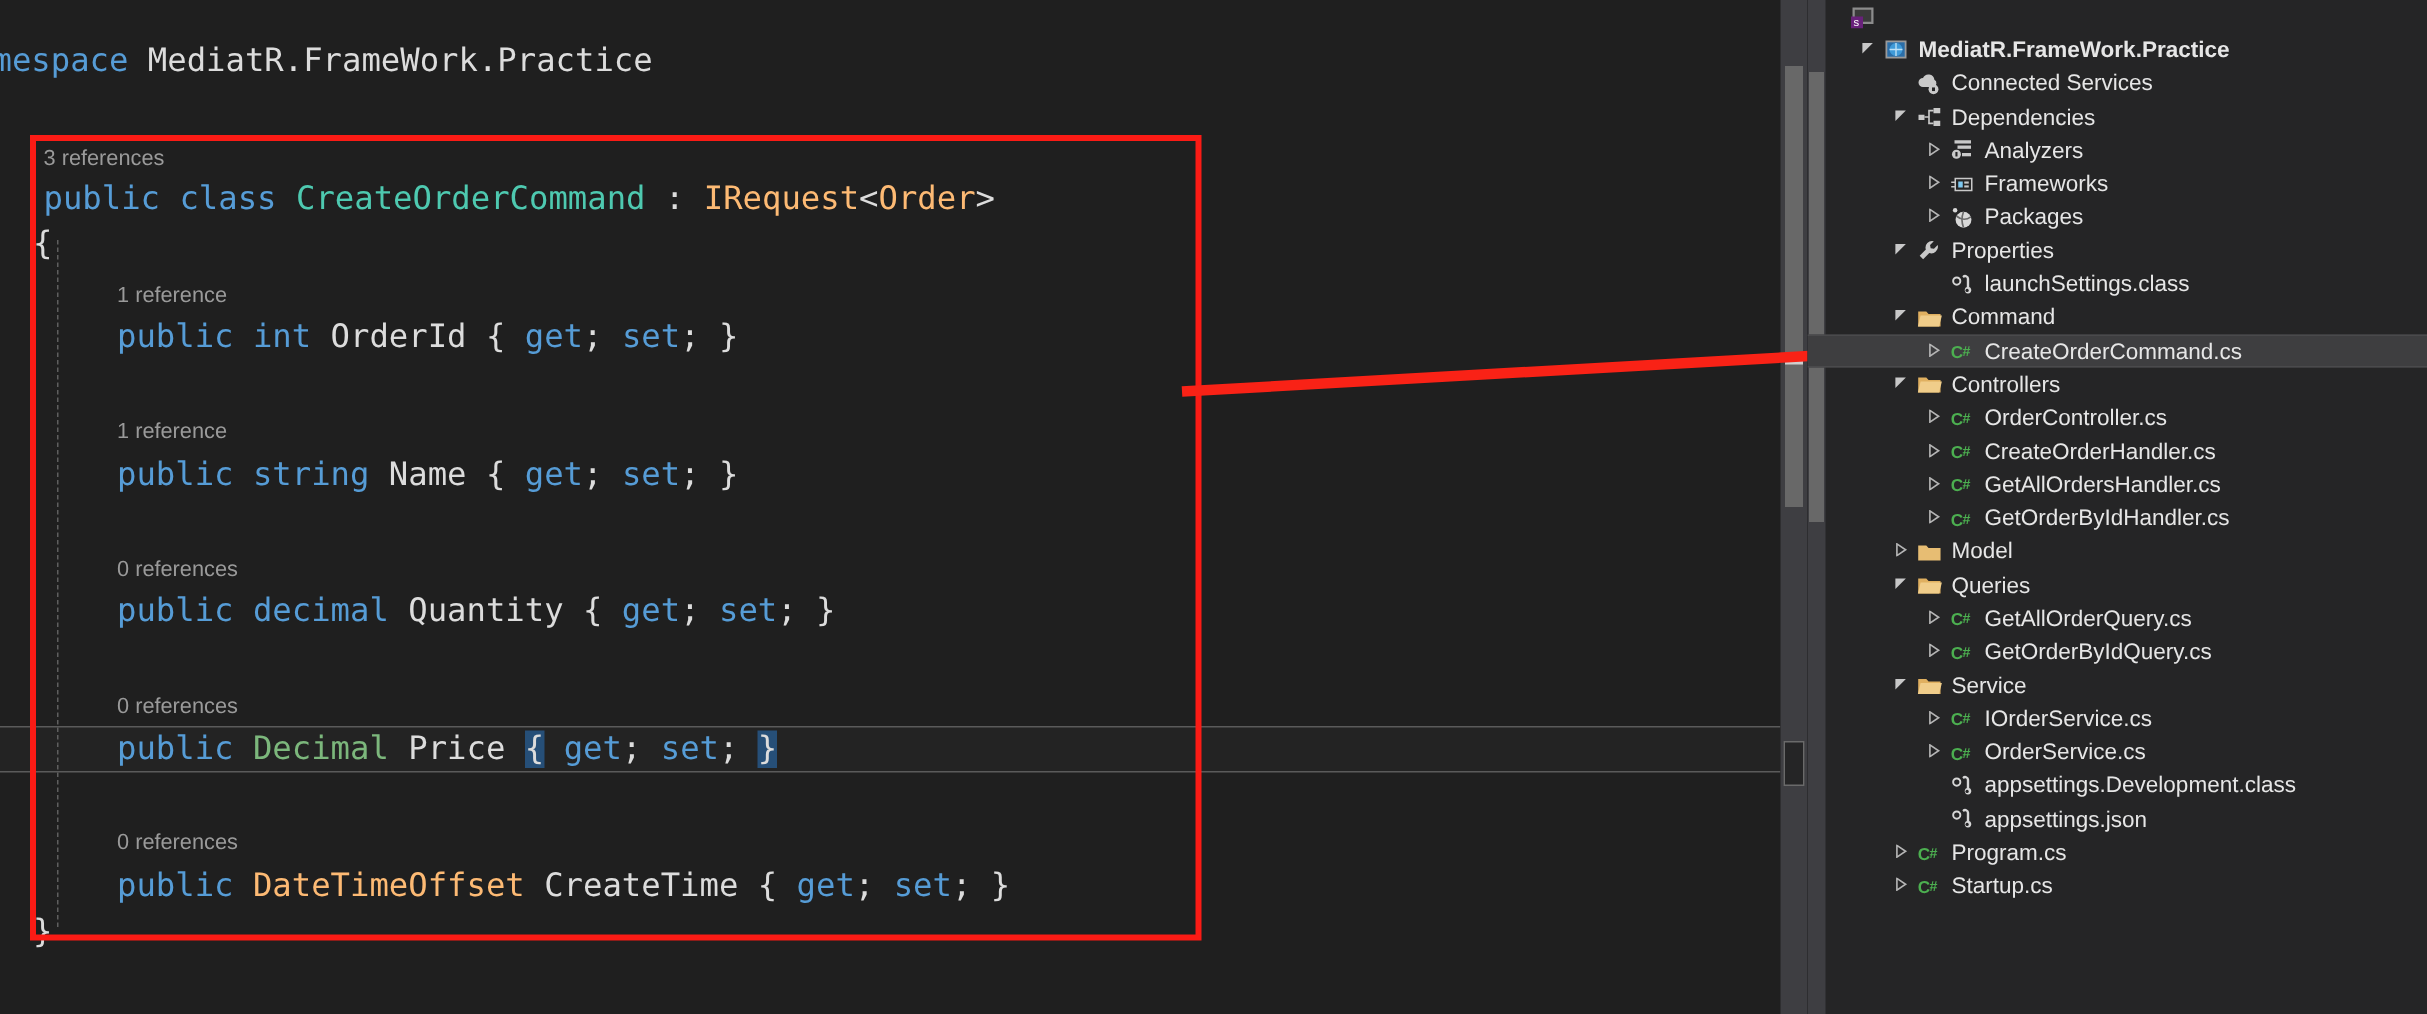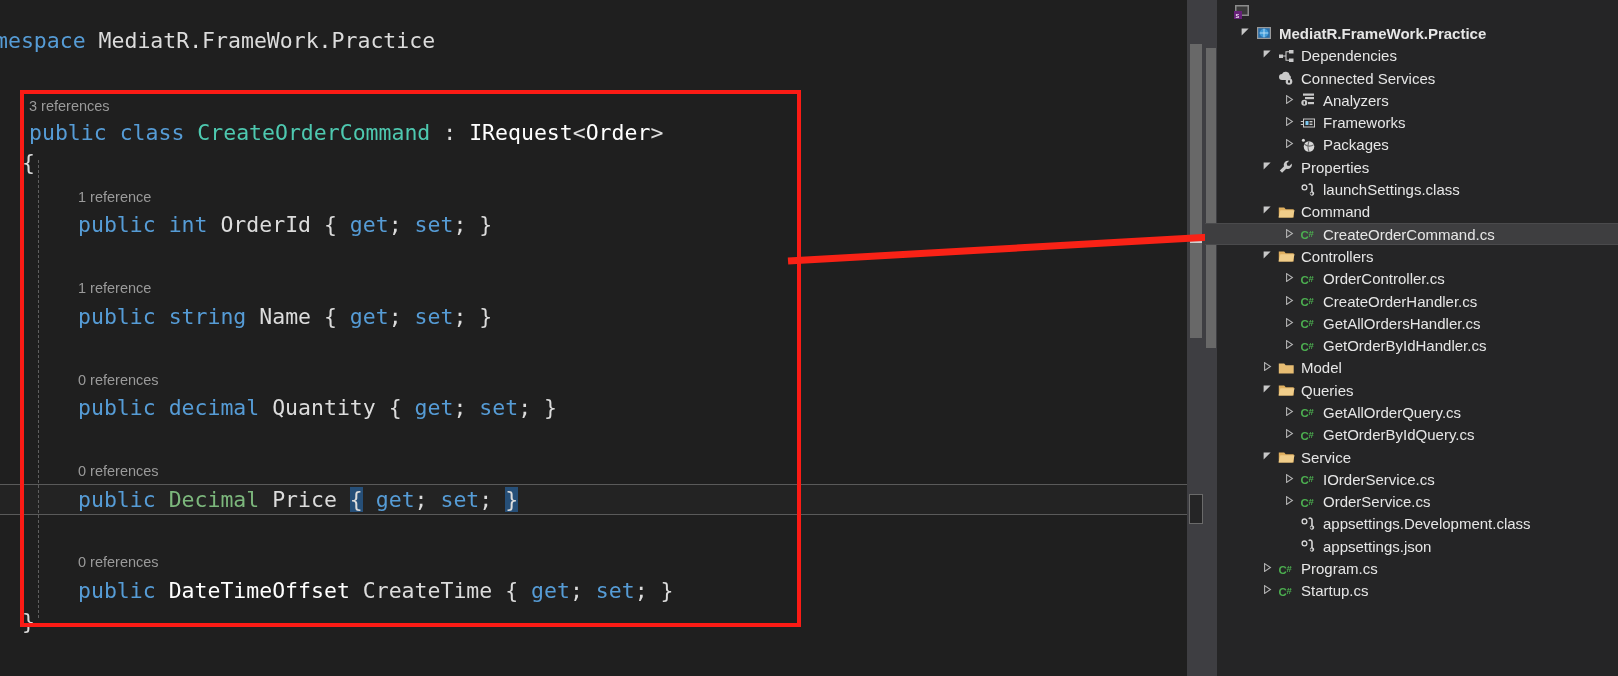--- a/index.html
+++ b/index.html
@@ -45,21 +45,21 @@
     font-family: "Liberation Sans", sans-serif;
     font-size: 14.5px;
     color: #9a9a9a;
     line-height: 18px;
     height: 18px;
     white-space: pre;
   }
   .kw   { color: #569cd6; }
   .type { color: #4ec9b0; }
   .type2{ color: #7cb77c; }
-  .iface{ color: #ffffff; }
+  .iface{ color: #fdba74; }
   .plain{ color: #dcdcdc; }
   .acc  { color: #569cd6; }
   .brace-hl { background: #264f78; color: #dcdcdc; }
 
   
   #currentline {
     position: absolute;
     left: 0;
     top: 484px;
     width: 1187px;
@@ -245,43 +245,43 @@
           <svg width="17" height="16" viewBox="0 0 17 16">
             <rect x="1" y="2" width="14" height="12" fill="#9a9a9a"></rect>
             <rect x="2.2" y="3.2" width="11.6" height="9.6" fill="#2b6ea8"></rect>
             <circle cx="8" cy="8" r="4.3" fill="#3f9ad8"></circle>
             <path d="M3.7 8 H12.3 M8 3.7 V12.3" fill="none" stroke="#bfe2f7" stroke-width="0.9"></path>
           </svg>
         </span>
         <span class="tlabel bold">MediatR.FrameWork.Practice</span>
       </div>
       <div class="tree-row" style="padding-left: 54px;">
+        <span class="twisty none"></span>
+        <span class="ti">
+          <svg width="17" height="16" viewBox="0 0 17 16">
+            <path d="M4 10 a3 3 0 0 1 0-6 a4 4 0 0 1 7.6 1.2 a2.6 2.6 0 0 1 -0.6 4.8 Z" fill="#c9c9c9"></path>
+            <circle cx="11" cy="11.5" r="3.3" fill="#c9c9c9"></circle>
+            <rect x="10" y="10.3" width="2" height="2.4" fill="#252526"></rect>
+          </svg>
+        </span>
+        <span class="tlabel">Connected Services</span>
+      </div>
+      <div class="tree-row" style="padding-left: 54px;">
         <span class="twisty open"><svg width="9" height="9" viewBox="0 0 9 9">
             <path d="M0.6 0.6 L7.6 0.6 L0.6 7.6 Z" fill="#c8c8c8"></path>
           </svg></span>
         <span class="ti">
           <svg width="17" height="16" viewBox="0 0 17 16">
             <rect x="1" y="6.5" width="4" height="3.5" fill="#c9c9c9"></rect>
             <rect x="11" y="2" width="4.5" height="3.5" fill="#c9c9c9"></rect>
             <rect x="11" y="10.5" width="4.5" height="3.5" fill="#c9c9c9"></rect>
             <path d="M5 8 H8 V3.7 H11 M8 8 V12.2 H11" fill="none" stroke="#c9c9c9" stroke-width="1.1"></path>
           </svg>
         </span>
         <span class="tlabel">Dependencies</span>
-      </div>
-      <div class="tree-row" style="padding-left: 54px;">
-        <span class="twisty none"></span>
-        <span class="ti">
-          <svg width="17" height="16" viewBox="0 0 17 16">
-            <path d="M4 10 a3 3 0 0 1 0-6 a4 4 0 0 1 7.6 1.2 a2.6 2.6 0 0 1 -0.6 4.8 Z" fill="#c9c9c9"></path>
-            <circle cx="11" cy="11.5" r="3.3" fill="#c9c9c9"></circle>
-            <rect x="10" y="10.3" width="2" height="2.4" fill="#252526"></rect>
-          </svg>
-        </span>
-        <span class="tlabel">Connected Services</span>
       </div>
       <div class="tree-row" style="padding-left: 76px;">
         <span class="twisty "><svg width="9" height="9" viewBox="0 0 9 9">
             <path d="M1.6 0.6 L7.4 4.5 L1.6 8.4 Z" fill="none" stroke="#b4b4b4" stroke-width="1.1"></path>
           </svg></span>
         <span class="ti">
           <svg width="17" height="16" viewBox="0 0 17 16">
             <rect x="3" y="1.5" width="11" height="2.2" fill="#c9c9c9"></rect>
             <rect x="5" y="5" width="9" height="2.2" fill="#c9c9c9"></rect>
             <circle cx="4.3" cy="10.8" r="3" fill="#c9c9c9"></circle>

